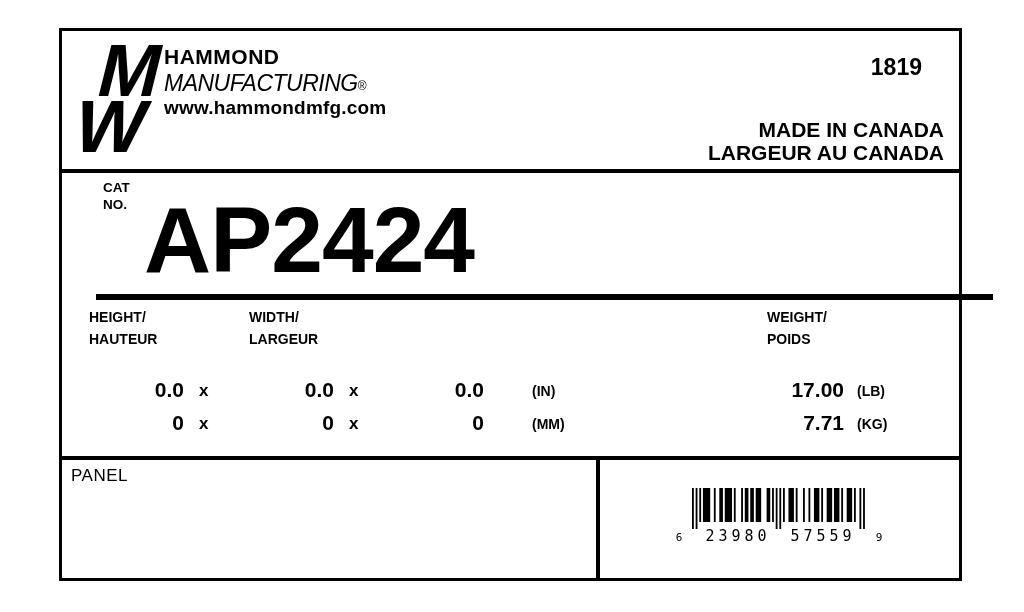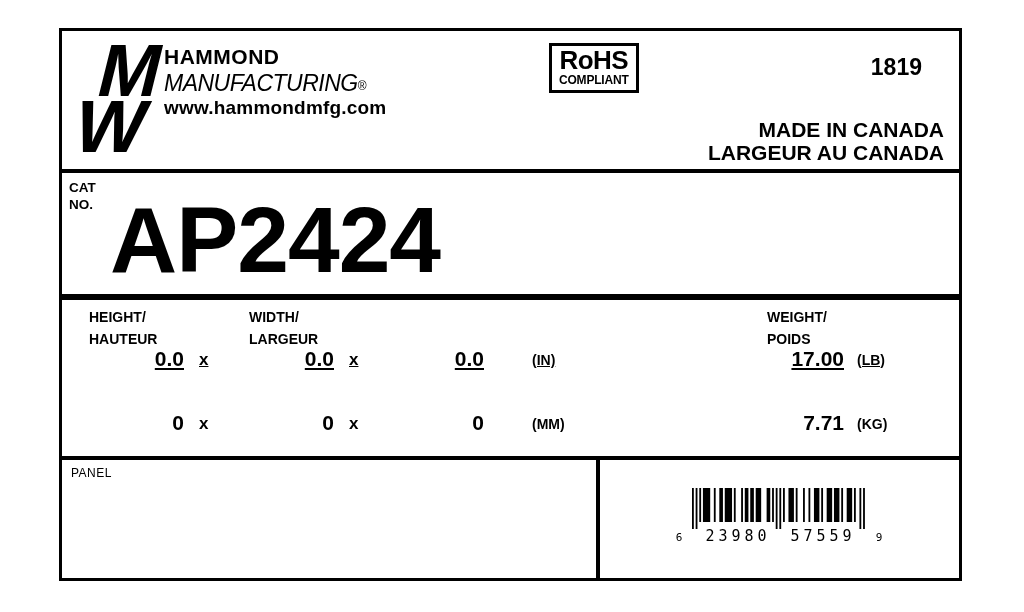--- a/index.html
+++ b/index.html
@@ -21,69 +21,65 @@
   .brand-url { font-size:19px; font-weight:bold; margin-top:0px; letter-spacing:0.2px; }
 
   .rohs { position:absolute; left:487px; top:12px; border:3px solid #000; padding:1px 7px 3px 7px; text-align:center; background:#fff; }
   .rohs-title { font-size:26px; font-weight:bold; line-height:27px; letter-spacing:-0.5px; }
   .rohs-sub { font-size:12px; font-weight:bold; line-height:13px; letter-spacing:-0.2px; }
 
   .lot-number { position:absolute; right:37px; top:23px; font-size:23px; font-weight:bold; }
   .origin { position:absolute; right:15px; bottom:5px; text-align:right; font-size:21px; font-weight:bold; line-height:23px; }
 
   
-  .sec-cat { position:relative; width:100%; height:127px; border-bottom:6px solid #000; }
+  .sec-cat { position:relative; width:100%; height:127px; border-bottom:6px solid #000;margin-left:34px; }
   .cat-label { position:absolute; left:7px; top:6px; font-size:13.5px; font-weight:bold; line-height:17px; }
   .cat-number { position:absolute; left:48px; bottom:7px; font-size:93px; font-weight:bold; line-height:1; letter-spacing:-1px; }
 
   
   .sec-dims { position:relative; width:100%; height:160px; border-bottom:4px solid #000; font-weight:bold; }
   .dim-head { position:absolute; top:6px; font-size:14px; line-height:22px; }
   .dh-0 { left:27px; } .dh-1 { left:187px; } .dh-2 { left:317px; } .dh-3 { left:705px; }
   .dim-val { position:absolute; font-size:21px; text-align:right; }
   .dim-sep { position:absolute; font-size:17px; }
   .dim-unit { position:absolute; font-size:14px; }
-  .row-in  .dim-val, .row-in .dim-unit, .row-in .dim-sep { top:47px;text-decoration:underline; }
+  .row-in  .dim-val, .row-in .dim-unit, .row-in .dim-sep { top:78px; }
   .row-mm  .dim-val, .row-mm .dim-unit, .row-mm .dim-sep { top:111px; }
   .dim-sep { margin-top:3px; }
   .dim-unit { margin-top:5px; }
   .v-h { left:22px;  width:100px; }
   .v-w { left:172px; width:100px; }
   .v-d { left:322px; width:100px; }
   .v-wt{ left:662px; width:120px; }
   .s-1 { left:137px; } .s-2 { left:287px; }
   .u-dim { left:470px; } .u-wt { left:795px; }
 
   
   .sec-bottom { position:relative; width:100%; height:118px; display:flex; }
   .panel-cell { flex:1 1 auto; border-right:4px solid #000; padding:6px 0 0 9px; }
-  .panel-text { font-size:12px; letter-spacing:0.5px; }
+  .panel-text { font-size:17px; letter-spacing:0.5px; }
   .barcode-cell { width:359px; display:flex; justify-content:center; align-items:flex-start; padding-top:28px; }
   .barcode-digit { font-family:"DejaVu Sans Mono", monospace; font-size:15px; }
   .barcode-digit.small { font-size:11px; }
 </style>
 </head>
 <body>
 
 <div class="page">
   <div class="label">
 
     <div class="sec-header">
       <div class="logo-mark">
         <span class="logo-glyph logo-m">M</span>
         <span class="logo-glyph logo-w">W</span>
       </div>
       <div class="brand-text">
         <div class="brand-line1">HAMMOND</div>
         <div class="brand-line2"><span>MANUFACTURING</span><span class="brand-reg">®</span></div>
         <div class="brand-url">www.hammondmfg.com</div>
-      </div>
-      <div class="rohs">
-        <div class="rohs-title">RoHS</div>
-        <div class="rohs-sub">COMPLIANT</div>
       </div>
       <div class="lot-number">1819</div>
       <div class="origin">
         <div>MADE IN CANADA</div>
         <div>LARGEUR AU CANADA</div>
       </div>
     </div>
 
     <div class="sec-cat">
       <div class="cat-label">

